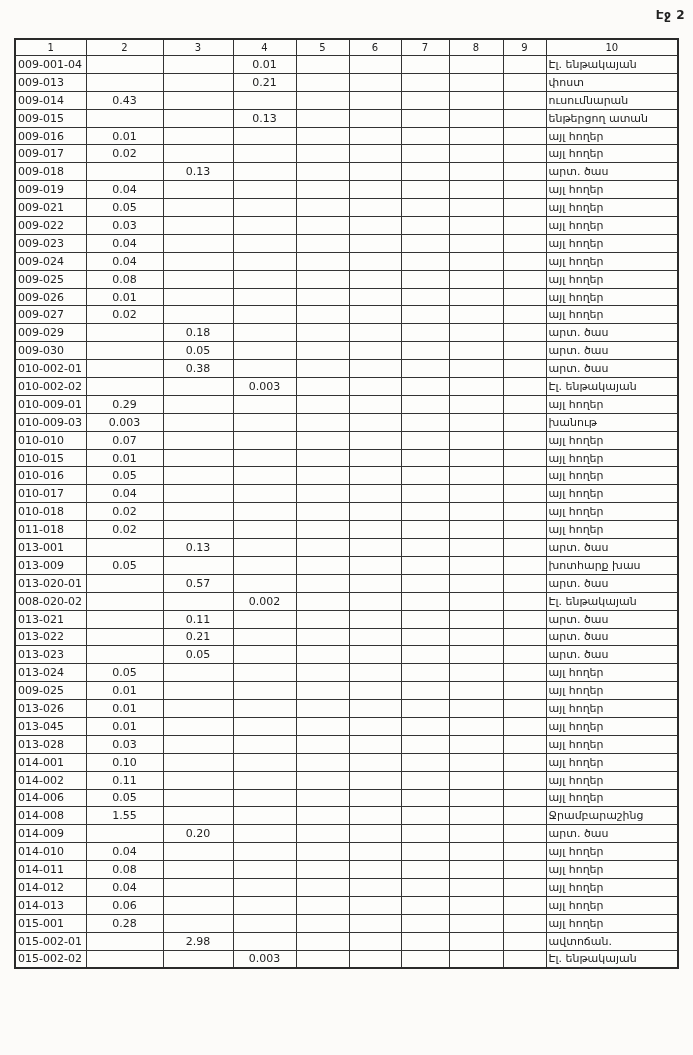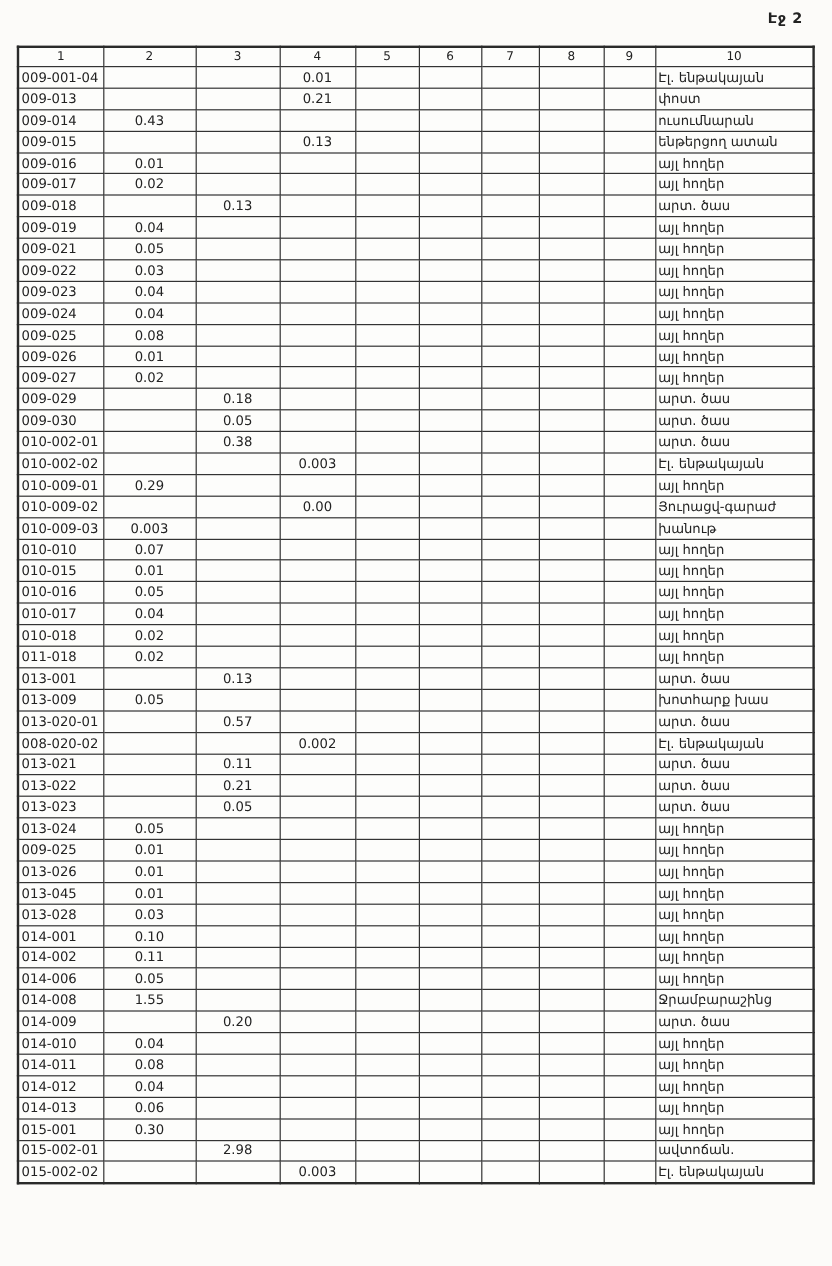--- a/index.html
+++ b/index.html
@@ -10,21 +10,21 @@
     color:#1c1c1c;
     overflow:hidden;
     position:relative;
   }
   .page{
     position:absolute;inset:0;
     background:#fcfbf9;
   }
   .page-label{
     position:absolute;
-    top:8px;right:24px;
+    top:8px;right:8px;
     font-size:12px;
     font-weight:bold;
     color:#222;
     letter-spacing:.5px;
   }
   table.sheet{
     position:absolute;
     left:14px;top:38px;
     border-collapse:collapse;
     table-layout:fixed;
@@ -324,32 +324,20 @@
           <td class="num"></td>
           <td class="num"></td>
           <td class="num"></td>
           <td class="num"></td>
           <td class="num"></td>
           <td class="num"></td>
           <td class="num"></td>
           <td class="label">այլ հողեր</td>
         </tr>
         <tr>
-          <td class="code">010-009-02</td>
-          <td class="num"></td>
-          <td class="num"></td>
-          <td class="num">0.00</td>
-          <td class="num"></td>
-          <td class="num"></td>
-          <td class="num"></td>
-          <td class="num"></td>
-          <td class="num"></td>
-          <td class="label">Յուրացվ-գարաժ</td>
-        </tr>
-        <tr>
           <td class="code">010-009-03</td>
           <td class="num">0.003</td>
           <td class="num"></td>
           <td class="num"></td>
           <td class="num"></td>
           <td class="num"></td>
           <td class="num"></td>
           <td class="num"></td>
           <td class="num"></td>
           <td class="label">խանութ</td>
@@ -673,21 +661,21 @@
           <td class="num"></td>
           <td class="num"></td>
           <td class="num"></td>
           <td class="num"></td>
           <td class="num"></td>
           <td class="num"></td>
           <td class="label">այլ հողեր</td>
         </tr>
         <tr>
           <td class="code">015-001</td>
-          <td class="num">0.30</td>
+          <td class="num">0.28</td>
           <td class="num"></td>
           <td class="num"></td>
           <td class="num"></td>
           <td class="num"></td>
           <td class="num"></td>
           <td class="num"></td>
           <td class="num"></td>
           <td class="label">այլ հողեր</td>
         </tr>
         <tr>

